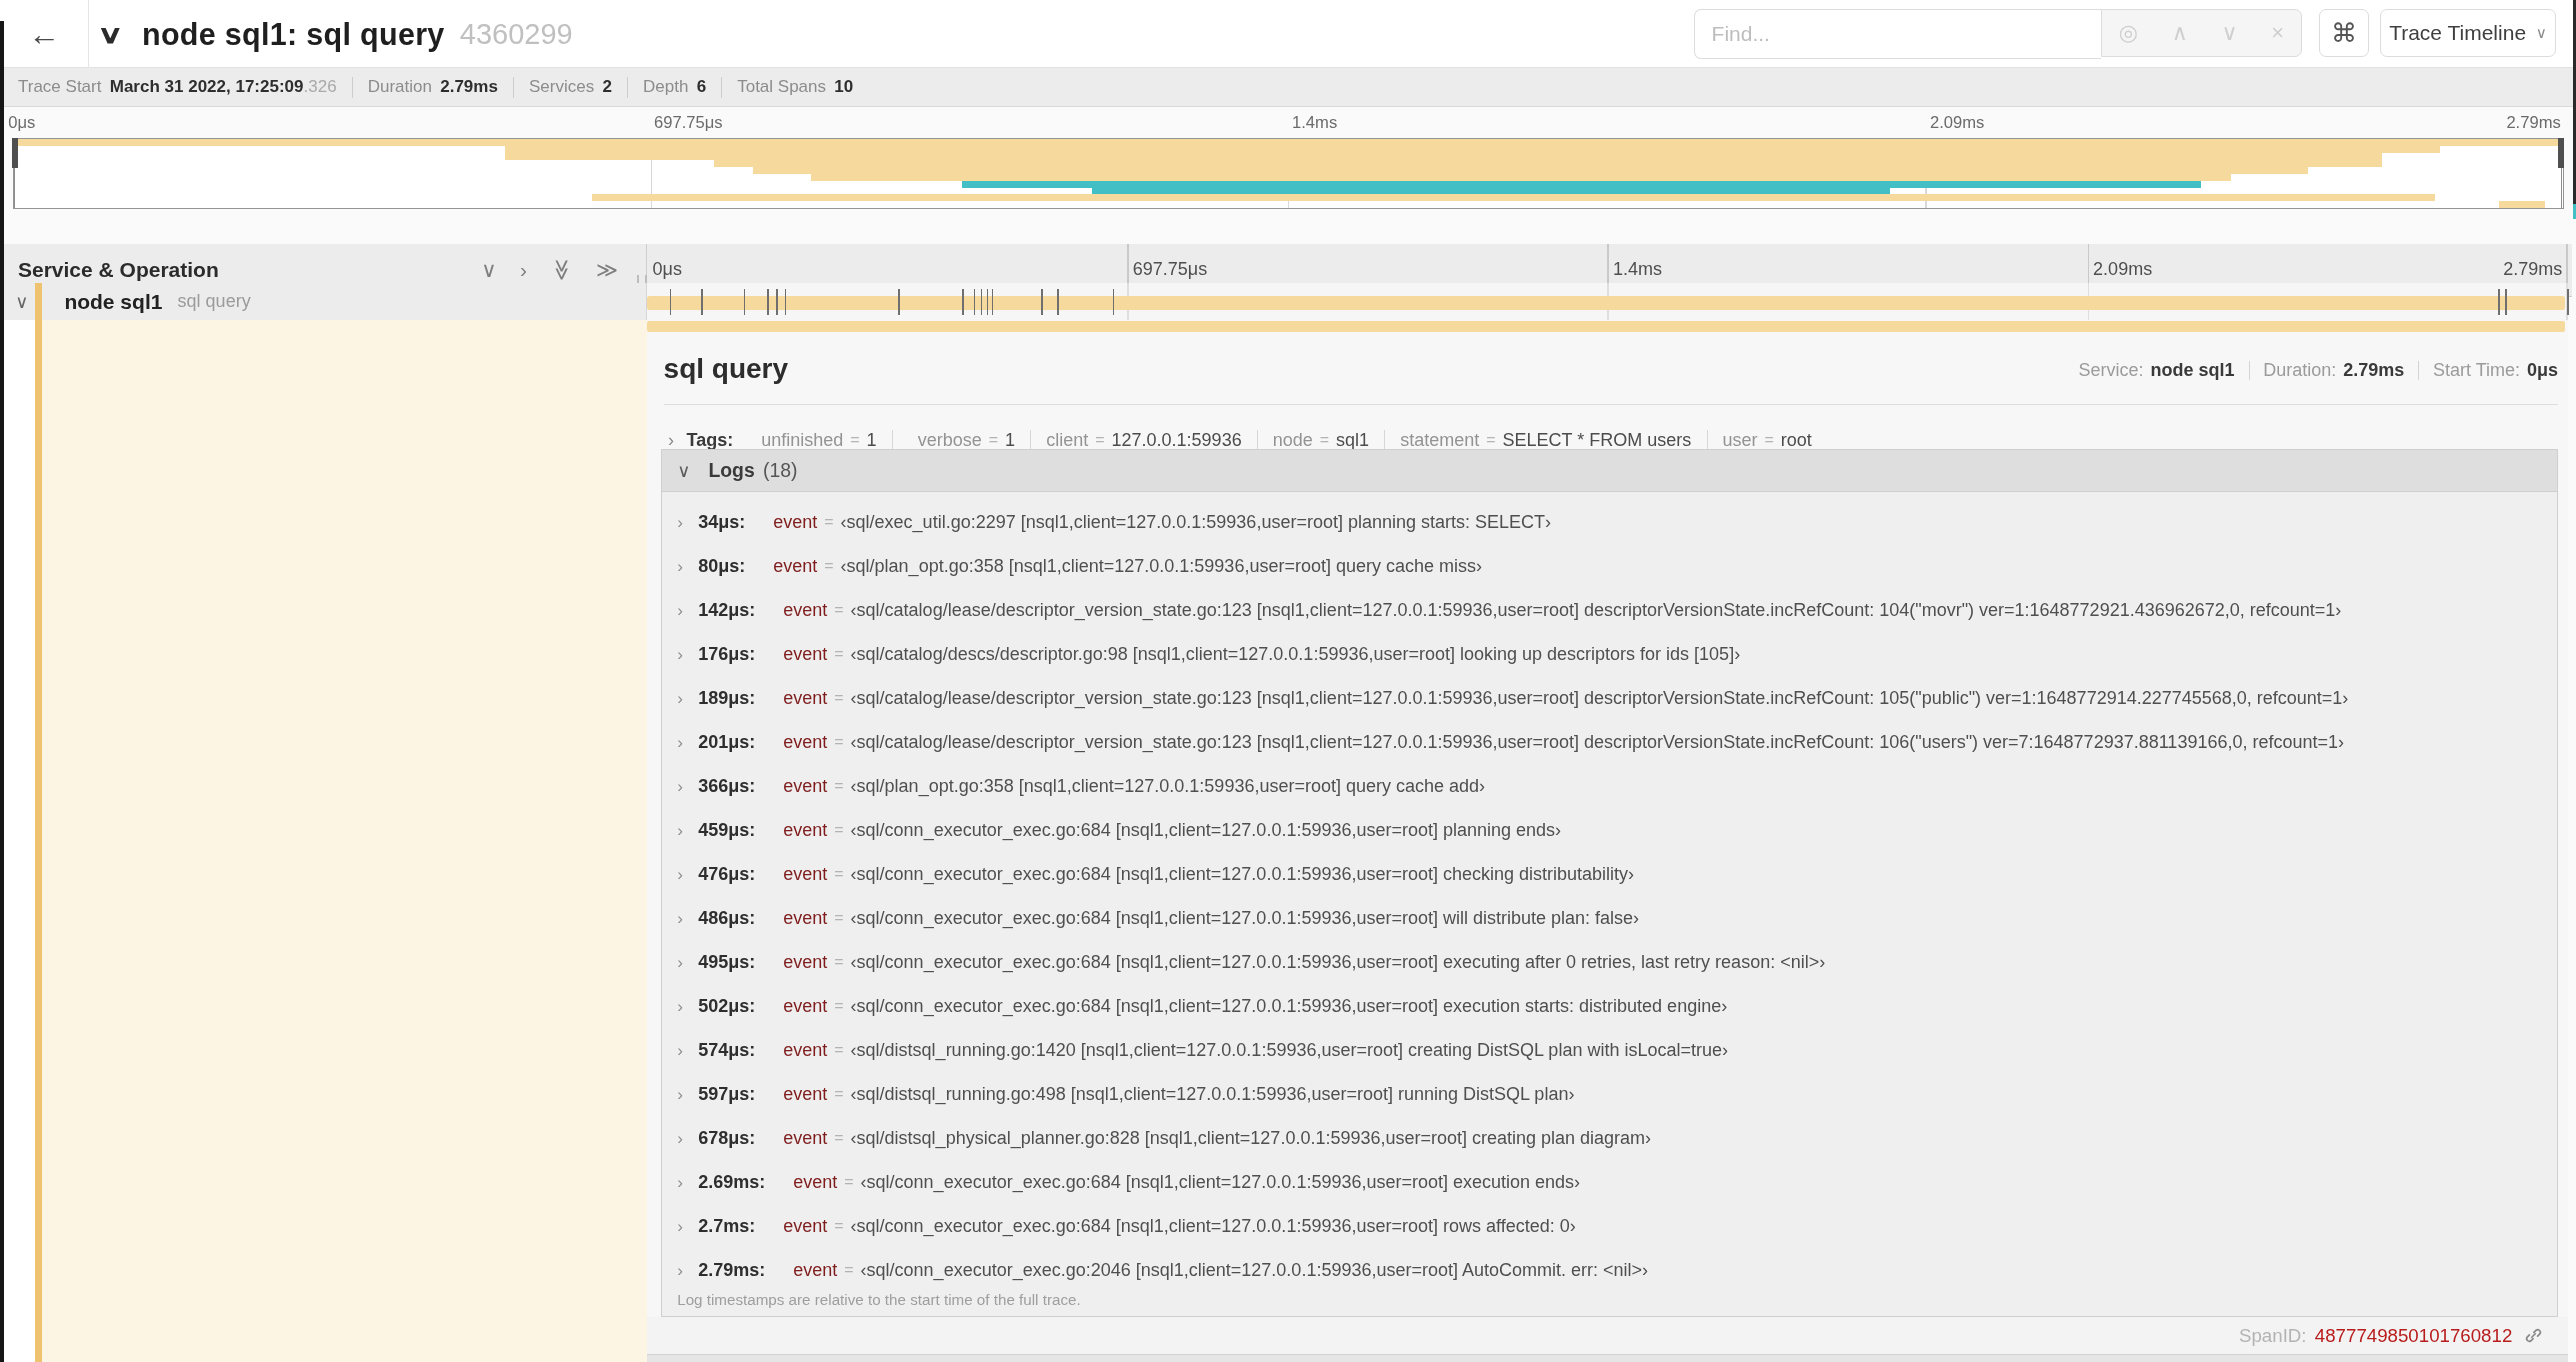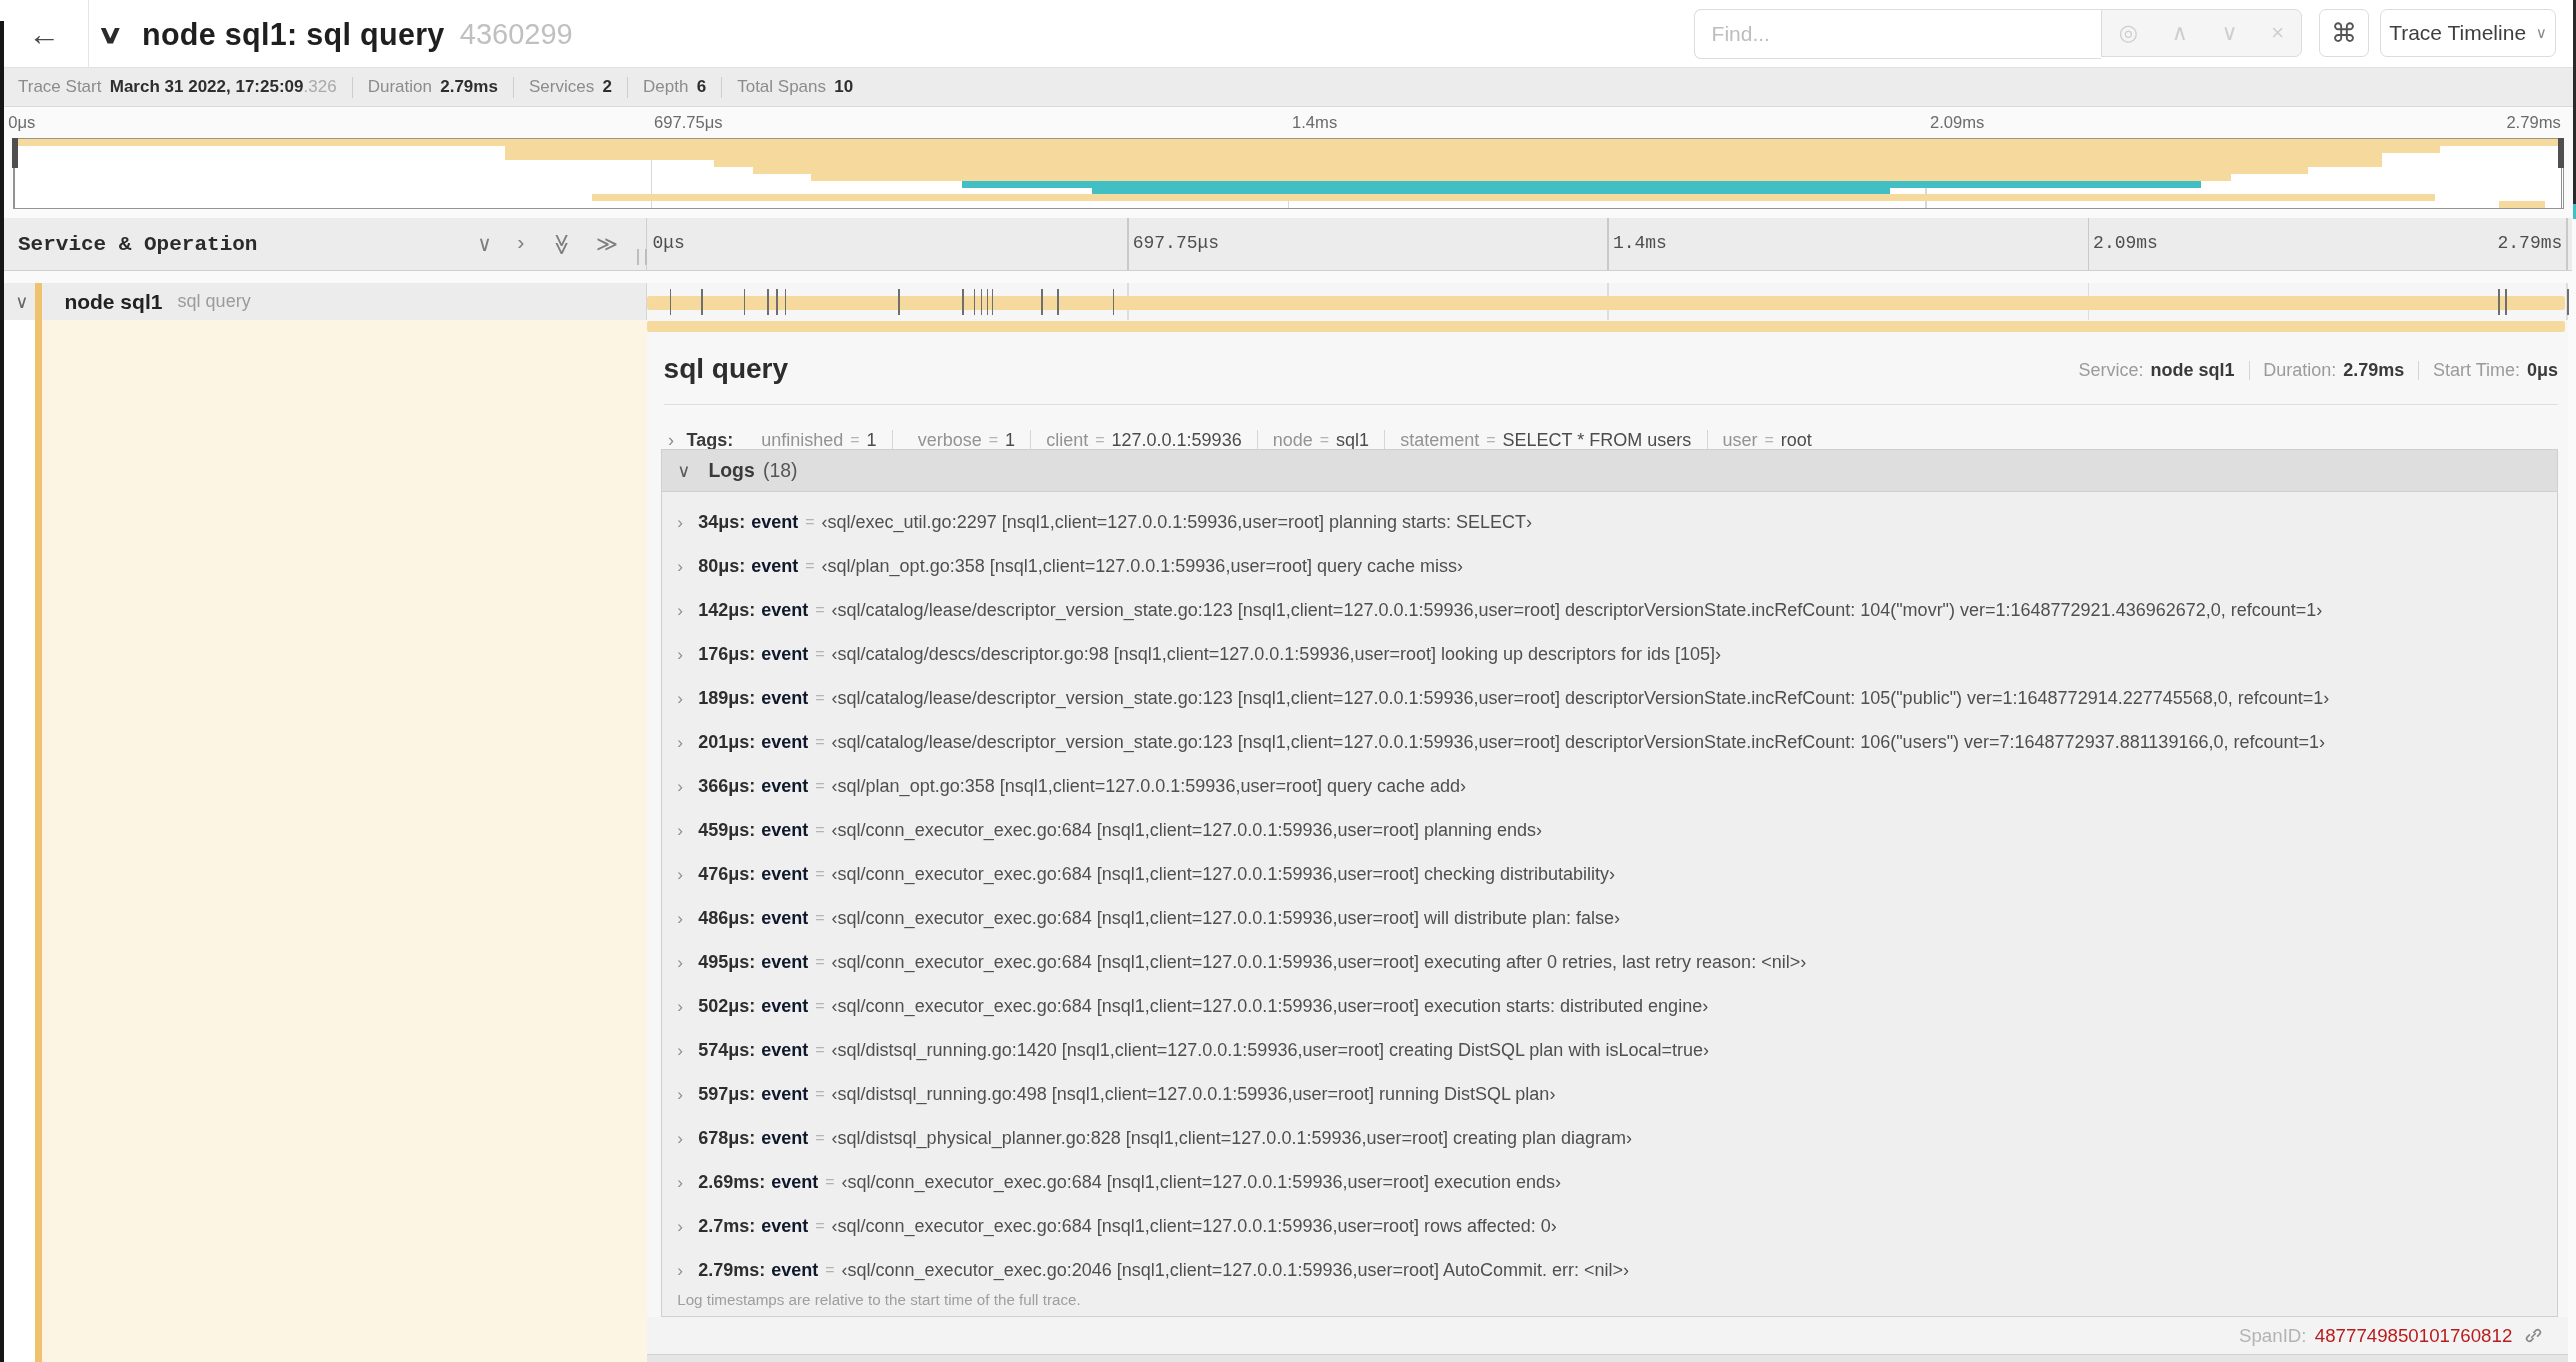--- a/index.html
+++ b/index.html
@@ -49,21 +49,21 @@
   
   .mm-labels { left:0; top:109px; width:2576px; height:29px; }
   .mm-label { position:absolute; top:4.2px; font-size:16.6px; color:#6b6b6b; white-space:nowrap; }
   .minimap { left:12.5px; top:138px; width:2551px; height:71px; background:#fff; border:1.4px solid #949494; }
   .mm-grid { position:absolute; top:0; bottom:0; width:1.4px; background:#d8d8d8; }
   .mm-span { position:absolute; height:7px; }
   .mm-scrub-line { position:absolute; top:0; bottom:0; width:1.4px; background:#8f8f8f; }
   .mm-handle { position:absolute; top:-1.4px; width:6.2px; height:30.5px; background:#4f4f4f; }
 
   
-  .colhead { left:0; top:218px; width:2572px; height:53px; background:#ececec; border-bottom:0.7px solid #cfcfcf;font-family:Liberation Mono, monospace; }
+  .colhead { left:0; top:244px; width:2572px; height:53px; background:#ececec; border-bottom:0.7px solid #cfcfcf; }
   .colhead .name-col { position:absolute; left:0; top:0; width:647px; height:100%; border-right:0.7px solid #cfcfcf;
     display:flex; align-items:center; }
   .colhead .title { font-size:21px; font-weight:700; color:#2b2b2b; margin-left:18px; }
   .colhead .iconset { position:absolute; right:28px; display:flex; gap:23.5px; color:#7e7e7e; font-size:21px; }
   .colhead .iconset span { cursor:pointer; }
   .rot90 { display:inline-block; transform:rotate(90deg); }
   .resizer { position:absolute; left:637px; top:30.5px; width:9.7px; height:16.6px;
     border-left:2.1px solid #bdbdbd; border-right:2.1px solid #bdbdbd; }
   .ruler { position:absolute; left:647px; top:0; right:4.2px; height:100%; }
   .ruler .tick-label { position:absolute; top:15.2px; font-size:18px; color:#4e4e4e; white-space:nowrap; }
@@ -110,21 +110,21 @@
   .logs-box { position:absolute; left:14px; top:129px; right:9.7px; bottom:46px;
     border:0.7px solid #cfcfcf; background:#efefef; }
   .logs-head { height:42px; background:#dedede; border-bottom:0.7px solid #cfcfcf; display:flex; align-items:center; }
   .logs-head .chev { margin-left:15.2px; color:#5a5a5a; font-size:18px; }
   .logs-head .lbl { margin-left:18px; font-size:19.4px; font-weight:700; color:#3a3a3a; }
   .logs-head .cnt { margin-left:8.3px; font-size:19.4px; color:#555; }
   .logs-body { position:relative; padding-top:8.3px; }
   .log-row { position:relative; height:44px; display:flex; align-items:center; font-size:18px; white-space:nowrap; overflow:hidden; }
   .log-row .chev { margin-left:15.2px; color:#8e8e8e; font-size:17.3px; }
   .log-row .time { margin-left:15.2px; font-weight:700; color:#2e2e2e; }
-  .log-row .k { margin-left:6px; color:#0f172a;font-weight:bold; }
+  .log-row .k { margin-left:28px; color:#7f1d1d; }
   .log-row .eq { margin:0 7px; color:#b3b3b3; font-size:16px; }
   .log-row .v { color:#4f4f4f; }
   .logs-footer { position:absolute; left:15.2px; bottom:8.3px; font-size:15.2px; color:#9e9e9e; }
 
   .spanid-row { position:absolute; left:0; right:0; bottom:7.6px; height:38px; background:#f3f3f3;
     border-bottom:0.7px solid #d2d2d2; display:flex; align-items:center; justify-content:flex-end; padding-right:23.5px; }
   .spanid-row .lbl { color:#b3b3b3; font-size:18.7px; margin-right:8.3px; }
   .spanid-row .val { color:#b91c1c; font-size:18.7px; }
   .link-icon { margin-left:11px; display:flex; align-items:center; cursor:pointer; }
   .bottom-band { position:absolute; left:0; right:0; bottom:0; height:7.6px; background:#e5e5e5; }

